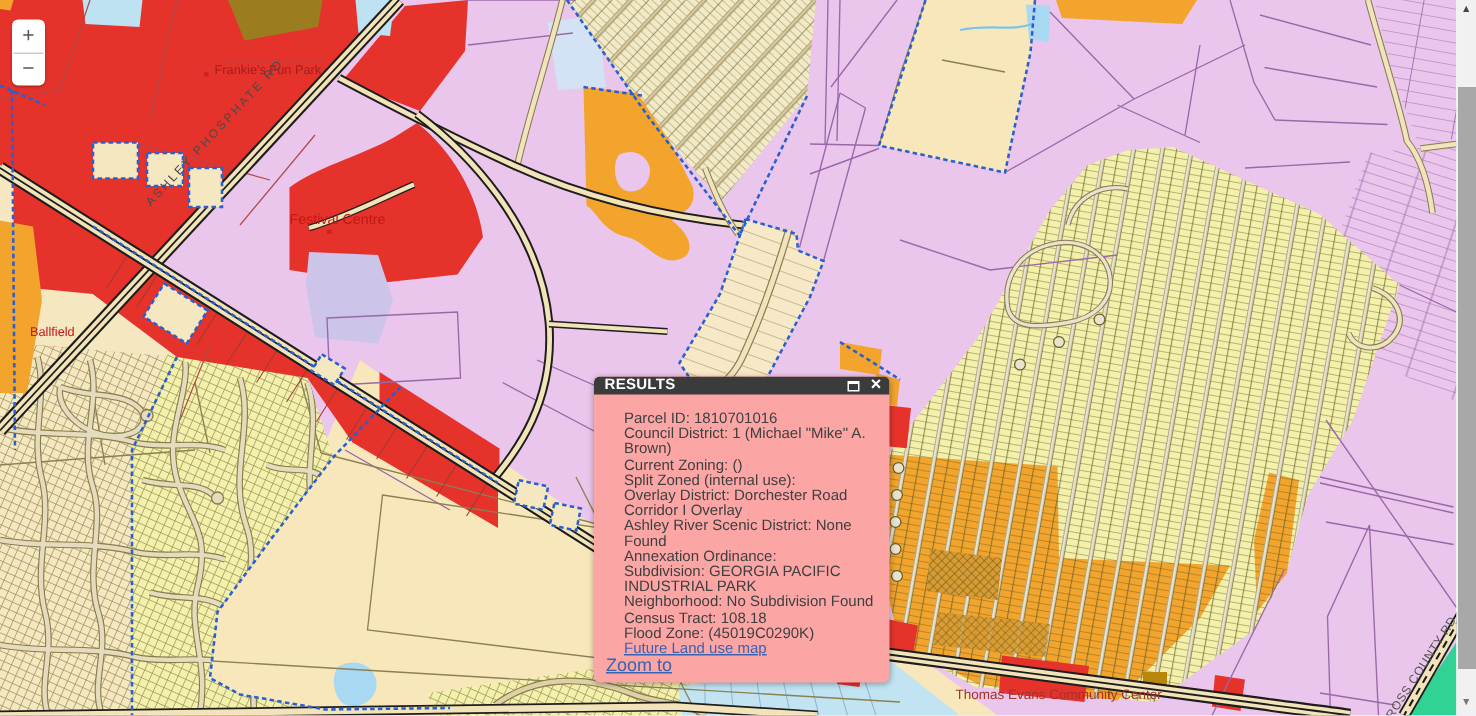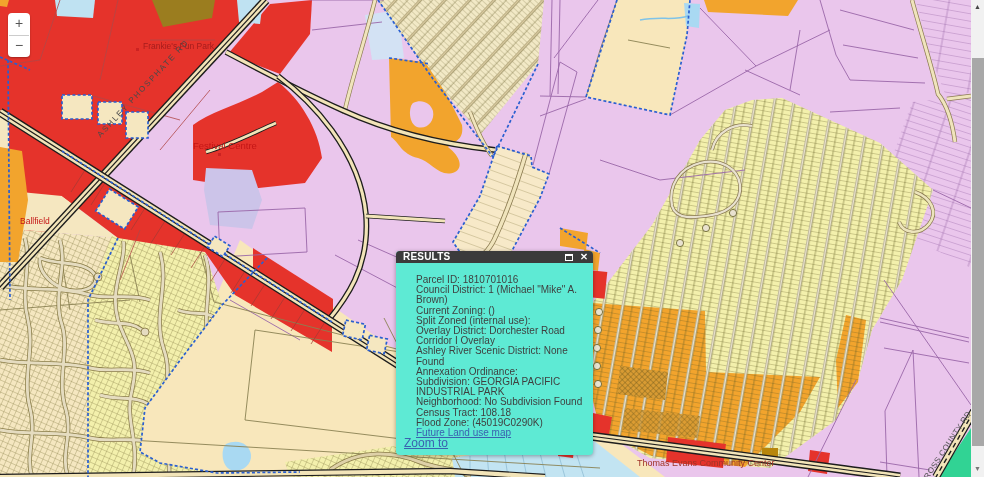--- a/index.html
+++ b/index.html
@@ -8,21 +8,21 @@
 
 .sb{position:absolute;right:0;top:0;width:13px;height:477px;background:#f1f1f1}
 .sb .thumb{position:absolute;left:1px;top:58px;width:12px;height:388px;background:#a8a8a8}
 .sb .up{position:absolute;left:0;top:0;width:13px;height:14px;text-align:center;font-size:7px;color:#444;line-height:13px}
 .sb .dn{position:absolute;left:0;bottom:1px;width:13px;height:14px;text-align:center;font-size:7px;color:#777;line-height:13px}
 
 .zoomctl{position:absolute;left:8px;top:13px;width:22px;height:44px;background:#fff;border-radius:4px;box-shadow:0 1px 2px rgba(0,0,0,.3)}
 .zoomctl .zb{position:absolute;left:0;width:22px;height:22px;color:#555;text-align:center;font-size:14px;line-height:21px;font-weight:normal}
 .zoomctl .sep{position:absolute;left:1px;top:22px;width:20px;height:1px;background:#ccc}
 
-.popup{position:absolute;left:396px;top:251px;width:197px;height:204px;background:#5eead4;border-radius:4px;box-shadow:0 1px 4px rgba(0,0,0,.35);overflow:hidden}
+.popup{position:absolute;left:396px;top:251px;width:197px;height:204px;background:#fca5a5;border-radius:4px;box-shadow:0 1px 4px rgba(0,0,0,.35);overflow:hidden}
 .popup .bar{position:absolute;left:0;top:0;right:0;height:12px;background:#3b3b3b;color:#fff}
 .popup .bar .t{position:absolute;left:7px;top:0;font-size:10px;font-weight:bold;line-height:12.5px;letter-spacing:.2px}
 .popup .bar .mx{position:absolute;right:20px;top:3px;width:6px;height:4px;border:1px solid #fff;border-top:2px solid #fff}
 .popup .bar .cl{position:absolute;right:5px;top:0;font-size:9.5px;font-weight:bold;line-height:12.5px}
 .popup .body{position:absolute;left:20px;right:4px;top:24px;font-size:10px;line-height:10.2px;color:#3f3f3f}
 .popup a{color:#3a62b0;}
 .zoomto{position:absolute;left:8px;top:187px;font-size:12px;line-height:10.2px}
 </style>
 </head>
 <body>

